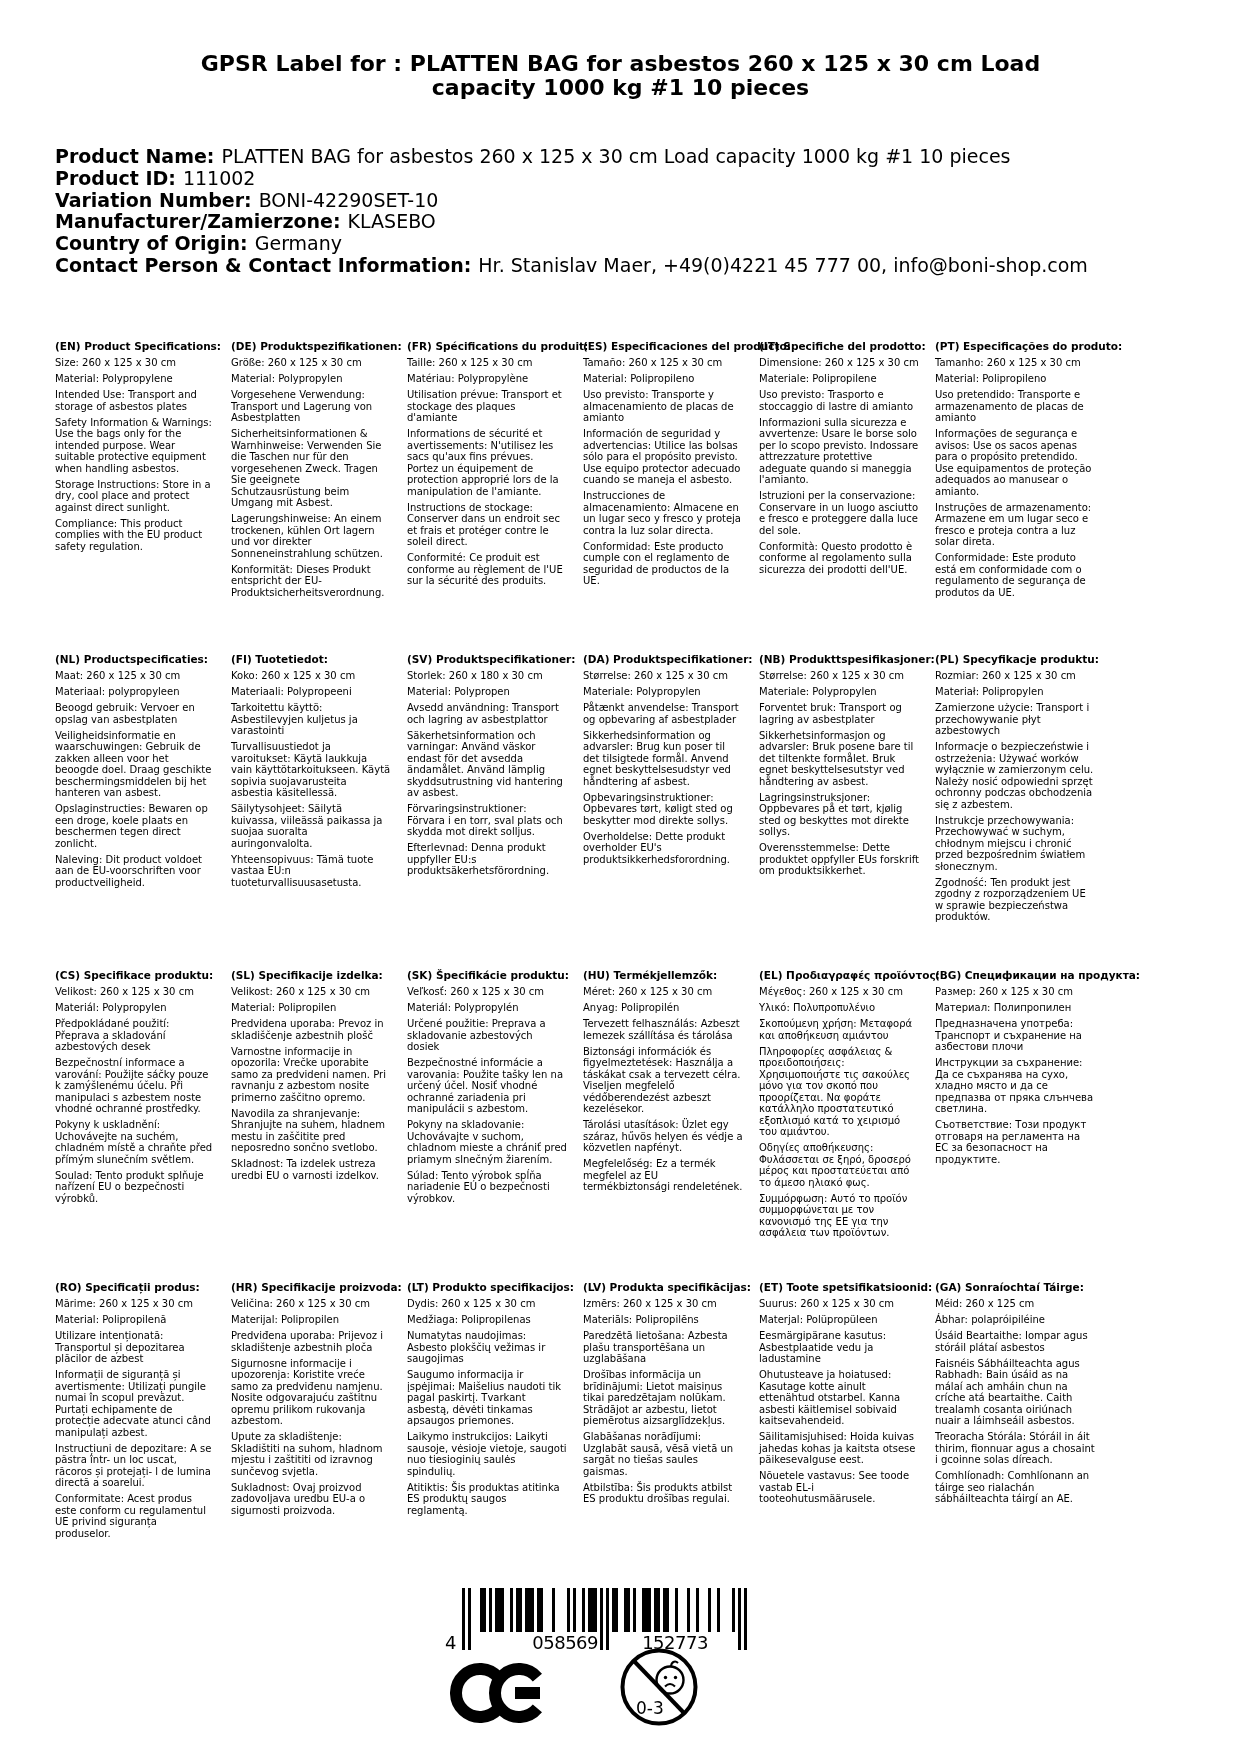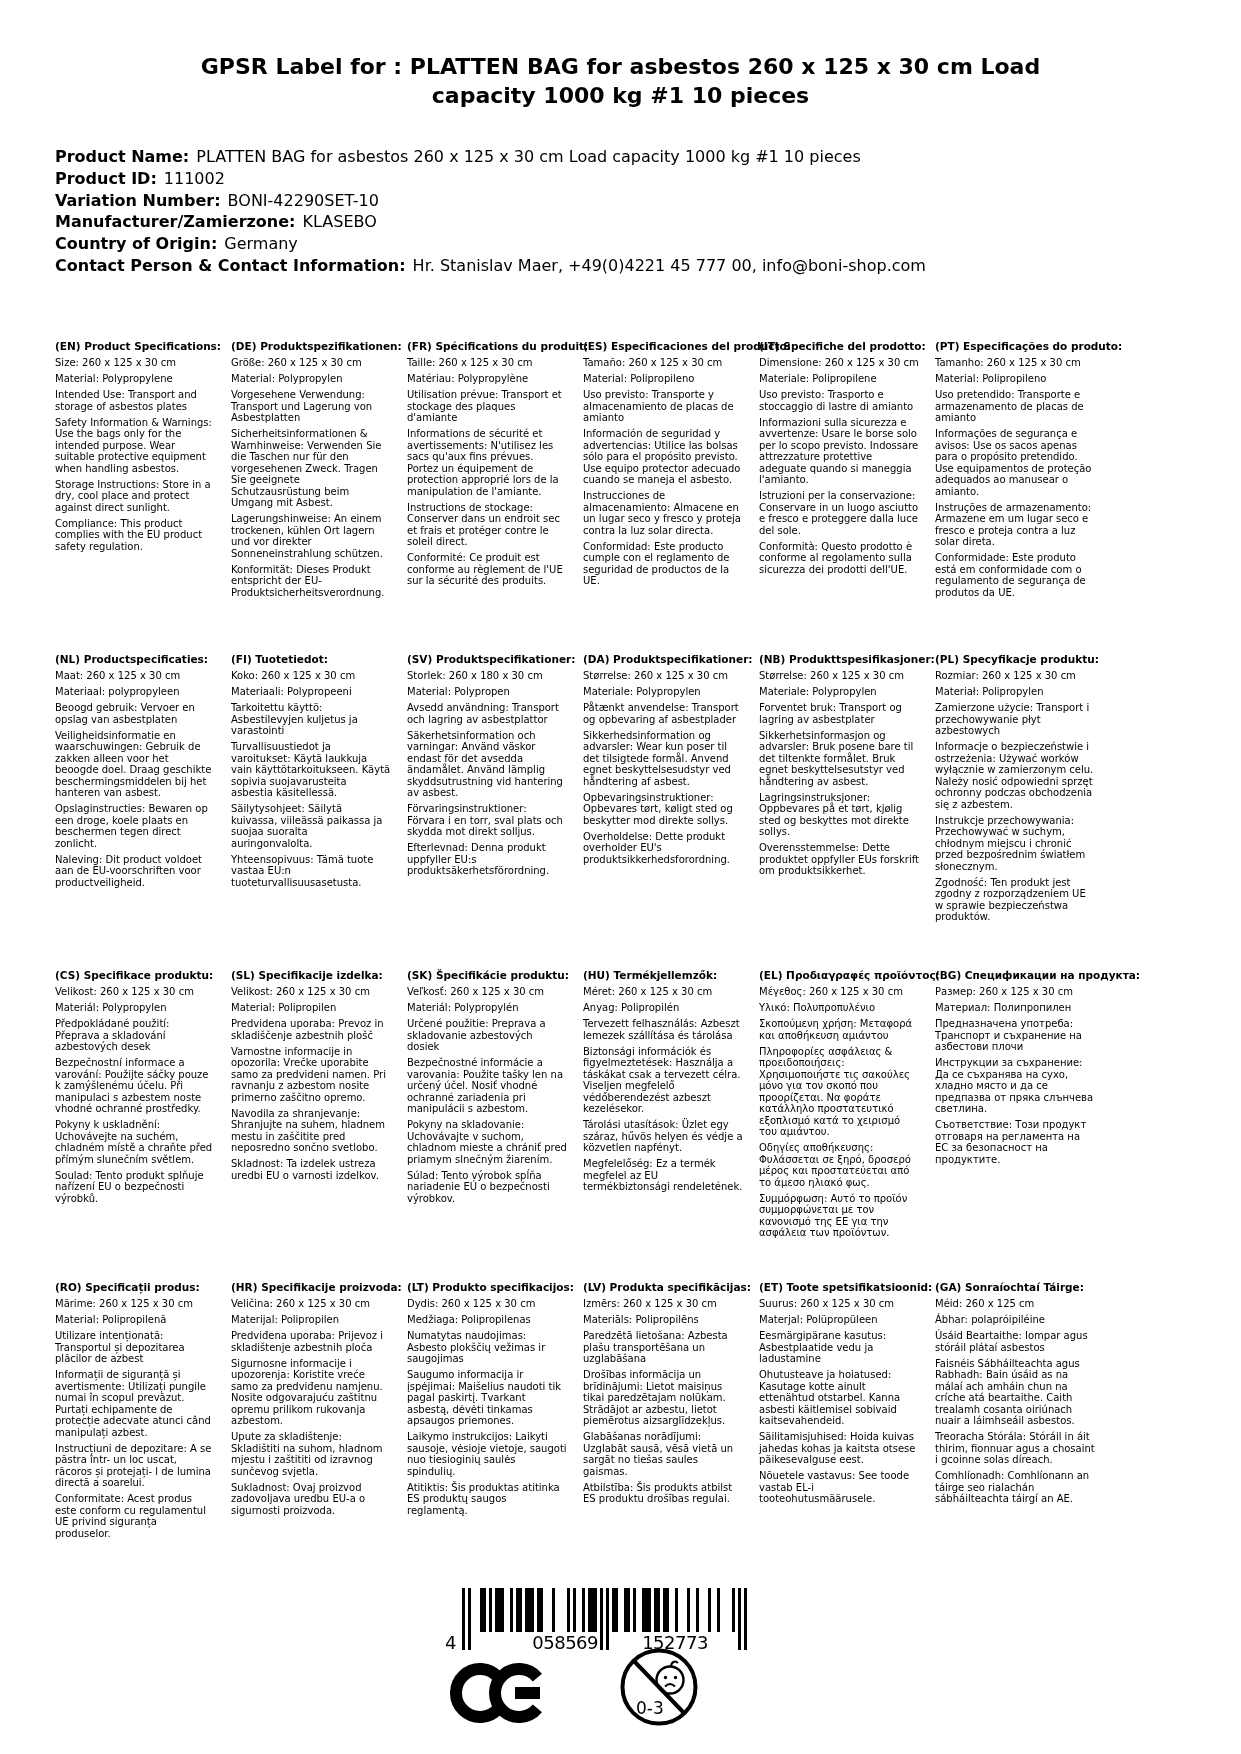--- a/index.html
+++ b/index.html
@@ -1,21 +1,21 @@
 <!DOCTYPE html>
 <html><head>
 <meta charset="utf-8">
 <style>
   * { margin:0; padding:0; box-sizing:border-box; }
   html,body { background:#ffffff; }
   .page { position:relative; width:1241px; height:1754px; background:#fff; color:#000;
           font-family:"DejaVu Sans", sans-serif; overflow:hidden; }
   .title { position:absolute; top:52px; left:0; right:0; margin:0 auto; max-width:880px;
-           text-align:center; font-size:22px; line-height:29px; font-weight:bold; }
-  .product-info { position:absolute; left:55px; top:146px; font-size:16px; line-height:21.8px; }
+           text-align:center; font-size:22px; line-height:24px; font-weight:bold; }
+  .product-info { position:absolute; left:55px; top:146px; font-size:19px; line-height:21.8px; }
   .info-label { font-weight:bold; margin-right:7px; }
   .lang-grid { position:absolute; left:55px; top:341px; display:grid;
                grid-template-columns:repeat(6,176px); grid-template-rows:313px 316px 312px auto; }
   .lang-block { padding-right:16px; font-size:10px; line-height:11.5px; }
   .lang-heading { font-weight:bold; font-size:10.5px; white-space:nowrap; }
   .lang-par { margin-top:4.5px; }
   #barcode-svg { position:absolute; left:462px; top:1588px; }
   .bc-num { position:absolute; top:1633px; font-size:18px; letter-spacing:-0.5px; line-height:20px; }
   .bc-first { left:430px; width:26px; text-align:right; }
   .bc-left  { left:472px; width:126px; text-align:right; }
@@ -131,21 +131,21 @@
         <div class="lang-par">Avsedd användning: Transport och lagring av asbestplattor</div>
         <div class="lang-par">Säkerhetsinformation och varningar: Använd väskor endast för det avsedda ändamålet. Använd lämplig skyddsutrustning vid hantering av asbest.</div>
         <div class="lang-par">Förvaringsinstruktioner: Förvara i en torr, sval plats och skydda mot direkt solljus.</div>
         <div class="lang-par">Efterlevnad: Denna produkt uppfyller EU:s produktsäkerhetsförordning.</div>
       </div>
       <div class="lang-block">
         <div class="lang-heading">(DA) Produktspecifikationer:</div>
         <div class="lang-par">Størrelse: 260 x 125 x 30 cm</div>
         <div class="lang-par">Materiale: Polypropylen</div>
         <div class="lang-par">Påtænkt anvendelse: Transport og opbevaring af asbestplader</div>
-        <div class="lang-par">Sikkerhedsinformation og advarsler: Wear kun poser til det tilsigtede formål. Anvend egnet beskyttelsesudstyr ved håndtering af asbest.</div>
+        <div class="lang-par">Sikkerhedsinformation og advarsler: Brug kun poser til det tilsigtede formål. Anvend egnet beskyttelsesudstyr ved håndtering af asbest.</div>
         <div class="lang-par">Opbevaringsinstruktioner: Opbevares tørt, køligt sted og beskytter mod direkte sollys.</div>
         <div class="lang-par">Overholdelse: Dette produkt overholder EU's produktsikkerhedsforordning.</div>
       </div>
       <div class="lang-block">
         <div class="lang-heading">(NB) Produkttspesifikasjoner:</div>
         <div class="lang-par">Størrelse: 260 x 125 x 30 cm</div>
         <div class="lang-par">Materiale: Polypropylen</div>
         <div class="lang-par">Forventet bruk: Transport og lagring av asbestplater</div>
         <div class="lang-par">Sikkerhetsinformasjon og advarsler: Bruk posene bare til det tiltenkte formålet. Bruk egnet beskyttelsesutstyr ved håndtering av asbest.</div>
         <div class="lang-par">Lagringsinstruksjoner: Oppbevares på et tørt, kjølig sted og beskyttes mot direkte sollys.</div>

